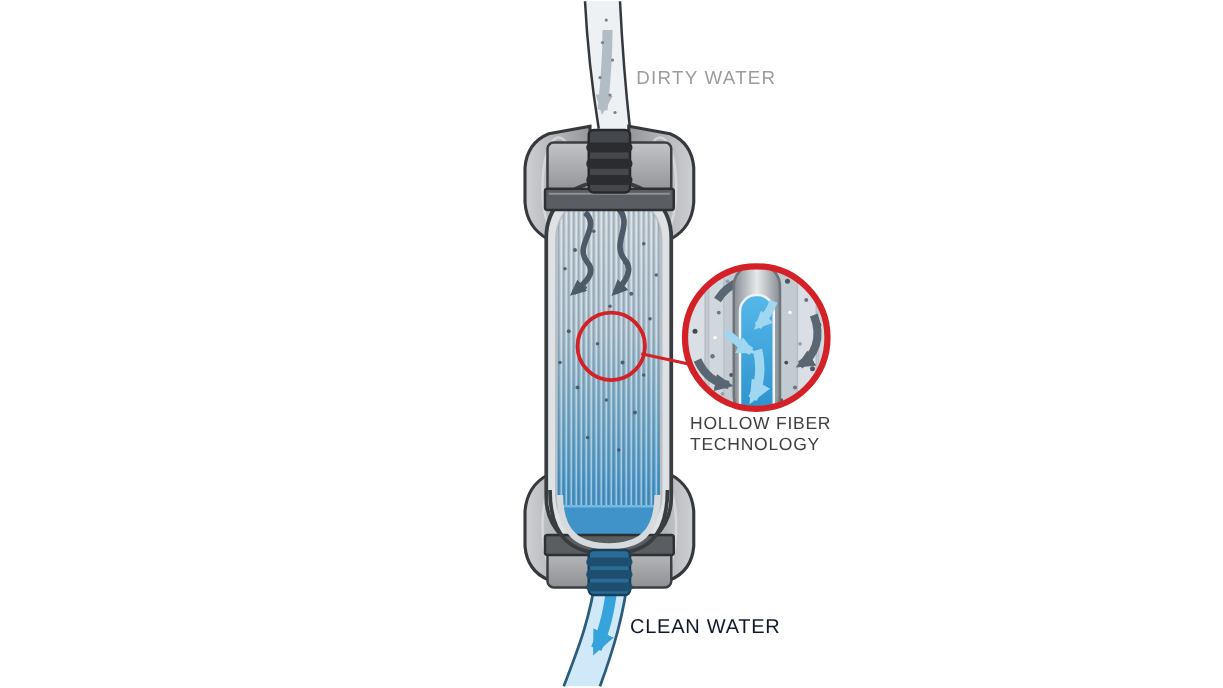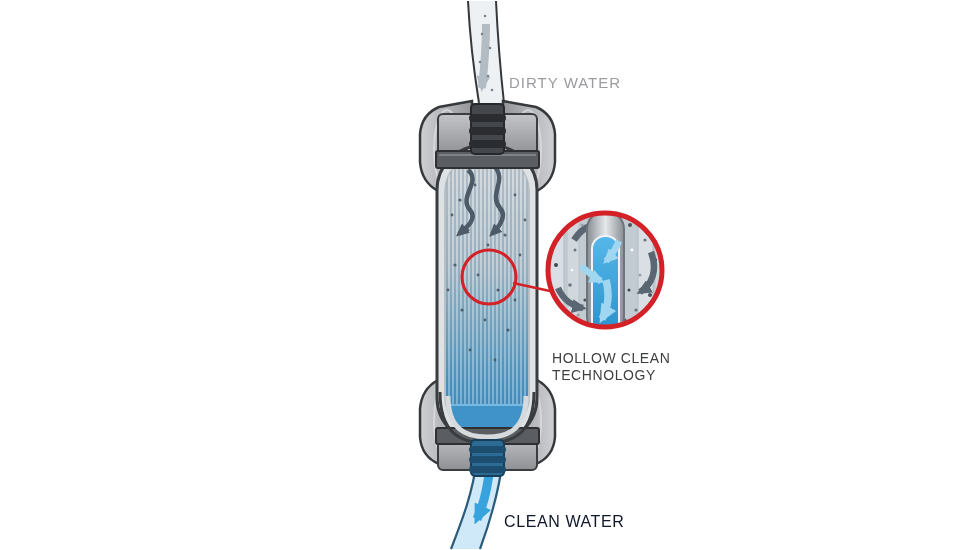--- a/index.html
+++ b/index.html
@@ -1,21 +1,21 @@
 <!DOCTYPE html>
 <html><head>
 <meta charset="utf-8">
 <style>
   html,body{margin:0;padding:0;background:#ffffff;}
   .stage{
     position:relative;width:978px;height:550px;background:#ffffff;overflow:hidden;
     font-family:"Liberation Sans",sans-serif;
   }
   .stage svg{position:absolute;left:0;top:0;}
-  .lbl{position:absolute;white-space:nowrap;letter-spacing:1px;font-weight:400;margin-top:20px;}
+  .lbl{position:absolute;white-space:nowrap;letter-spacing:1px;font-weight:400;}
   .lbl-dirty{left:509px;top:54px;font-size:15px;color:#9b9ca0;}
   .lbl-hollow{left:552px;top:330px;font-size:14px;line-height:17px;color:#3d3f41;letter-spacing:.6px;}
   .lbl-clean{left:504px;top:493px;font-size:16px;color:#0f172a;letter-spacing:.6px;}
 </style>
 </head>
 <body>
 
 <div class="stage">
 
 <svg width="978" height="550" viewBox="0 0 978 550">
@@ -226,18 +226,18 @@
           <path d="M606,280 C610,296 607,310 602,319" stroke-width="7.5" marker-end="url(#mLightBig)"></path>
         </g>
       </g>
       <circle cx="605" cy="270" r="57" fill="none" stroke="#d32127" stroke-width="5"></circle>
     </g>
   </g>
 </svg>
 
 <div class="lbl lbl-dirty">DIRTY WATER</div>
 <div class="lbl lbl-hollow">
-  <div>HOLLOW CLEAN</div>
+  <div>HOLLOW FIBER</div>
   <div>TECHNOLOGY</div>
 </div>
 <div class="lbl lbl-clean">CLEAN WATER</div>
 
 </div>
 
 </body></html>

